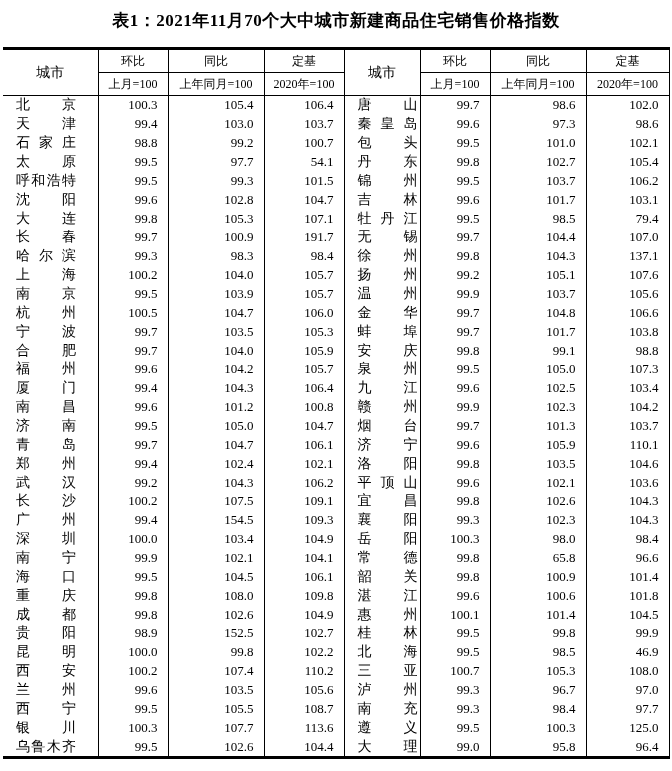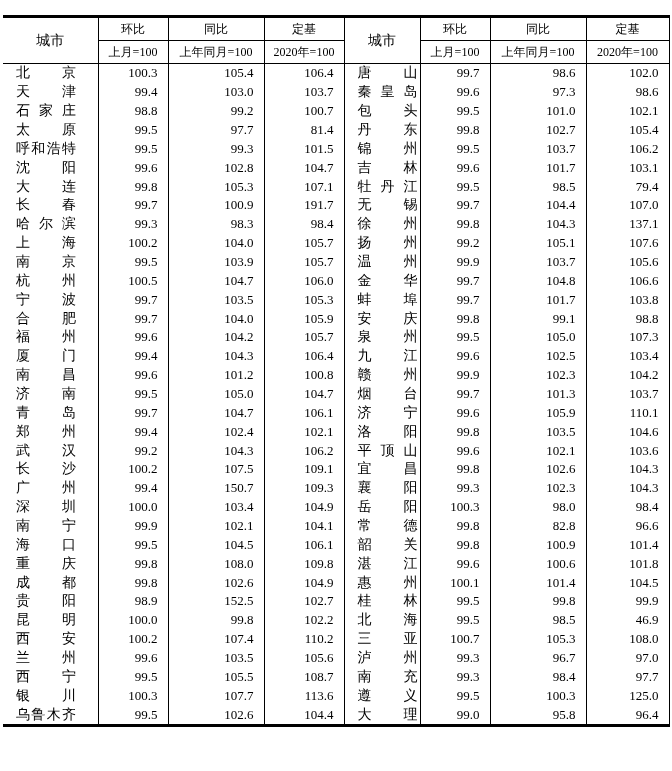--- a/index.html
+++ b/index.html
@@ -63,20 +63,21 @@
   td.num-cell {
     text-align: right;
     padding-right: 10px;
     font-size: 13px;
   }
 </style>
 </head>
 <body>
 
 <div>
+  <div class="page-title">表1：2021年11月70个大中城市新建商品住宅销售价格指数</div>
 
   <table class="price-table">
     <colgroup>
       <col style="width:95px">
         <col style="width:70px">
         <col style="width:96px">
         <col style="width:80px">
       <col style="width:76px">
         <col style="width:70px">
         <col style="width:96px">
@@ -130,21 +131,21 @@
           <td class="num-cell">100.7</td>
           <td class="city-cell"><span class="city-name">包头</span></td>
           <td class="num-cell">99.5</td>
           <td class="num-cell">101.0</td>
           <td class="num-cell">102.1</td>
         </tr>
         <tr>
           <td class="city-cell first-col"><span class="city-name">太原</span></td>
           <td class="num-cell">99.5</td>
           <td class="num-cell">97.7</td>
-          <td class="num-cell">81.4</td>
+          <td class="num-cell">54.1</td>
           <td class="city-cell"><span class="city-name">丹东</span></td>
           <td class="num-cell">99.8</td>
           <td class="num-cell">102.7</td>
           <td class="num-cell">105.4</td>
         </tr>
         <tr>
           <td class="city-cell first-col"><span class="city-name">呼和浩特</span></td>
           <td class="num-cell">99.5</td>
           <td class="num-cell">99.3</td>
           <td class="num-cell">101.5</td>
@@ -319,21 +320,21 @@
           <td class="num-cell">107.5</td>
           <td class="num-cell">109.1</td>
           <td class="city-cell"><span class="city-name">宜昌</span></td>
           <td class="num-cell">99.8</td>
           <td class="num-cell">102.6</td>
           <td class="num-cell">104.3</td>
         </tr>
         <tr>
           <td class="city-cell first-col"><span class="city-name">广州</span></td>
           <td class="num-cell">99.4</td>
-          <td class="num-cell">150.7</td>
+          <td class="num-cell">154.5</td>
           <td class="num-cell">109.3</td>
           <td class="city-cell"><span class="city-name">襄阳</span></td>
           <td class="num-cell">99.3</td>
           <td class="num-cell">102.3</td>
           <td class="num-cell">104.3</td>
         </tr>
         <tr>
           <td class="city-cell first-col"><span class="city-name">深圳</span></td>
           <td class="num-cell">100.0</td>
           <td class="num-cell">103.4</td>
@@ -343,21 +344,21 @@
           <td class="num-cell">98.0</td>
           <td class="num-cell">98.4</td>
         </tr>
         <tr>
           <td class="city-cell first-col"><span class="city-name">南宁</span></td>
           <td class="num-cell">99.9</td>
           <td class="num-cell">102.1</td>
           <td class="num-cell">104.1</td>
           <td class="city-cell"><span class="city-name">常德</span></td>
           <td class="num-cell">99.8</td>
-          <td class="num-cell">82.8</td>
+          <td class="num-cell">65.8</td>
           <td class="num-cell">96.6</td>
         </tr>
         <tr>
           <td class="city-cell first-col"><span class="city-name">海口</span></td>
           <td class="num-cell">99.5</td>
           <td class="num-cell">104.5</td>
           <td class="num-cell">106.1</td>
           <td class="city-cell"><span class="city-name">韶关</span></td>
           <td class="num-cell">99.8</td>
           <td class="num-cell">100.9</td>

